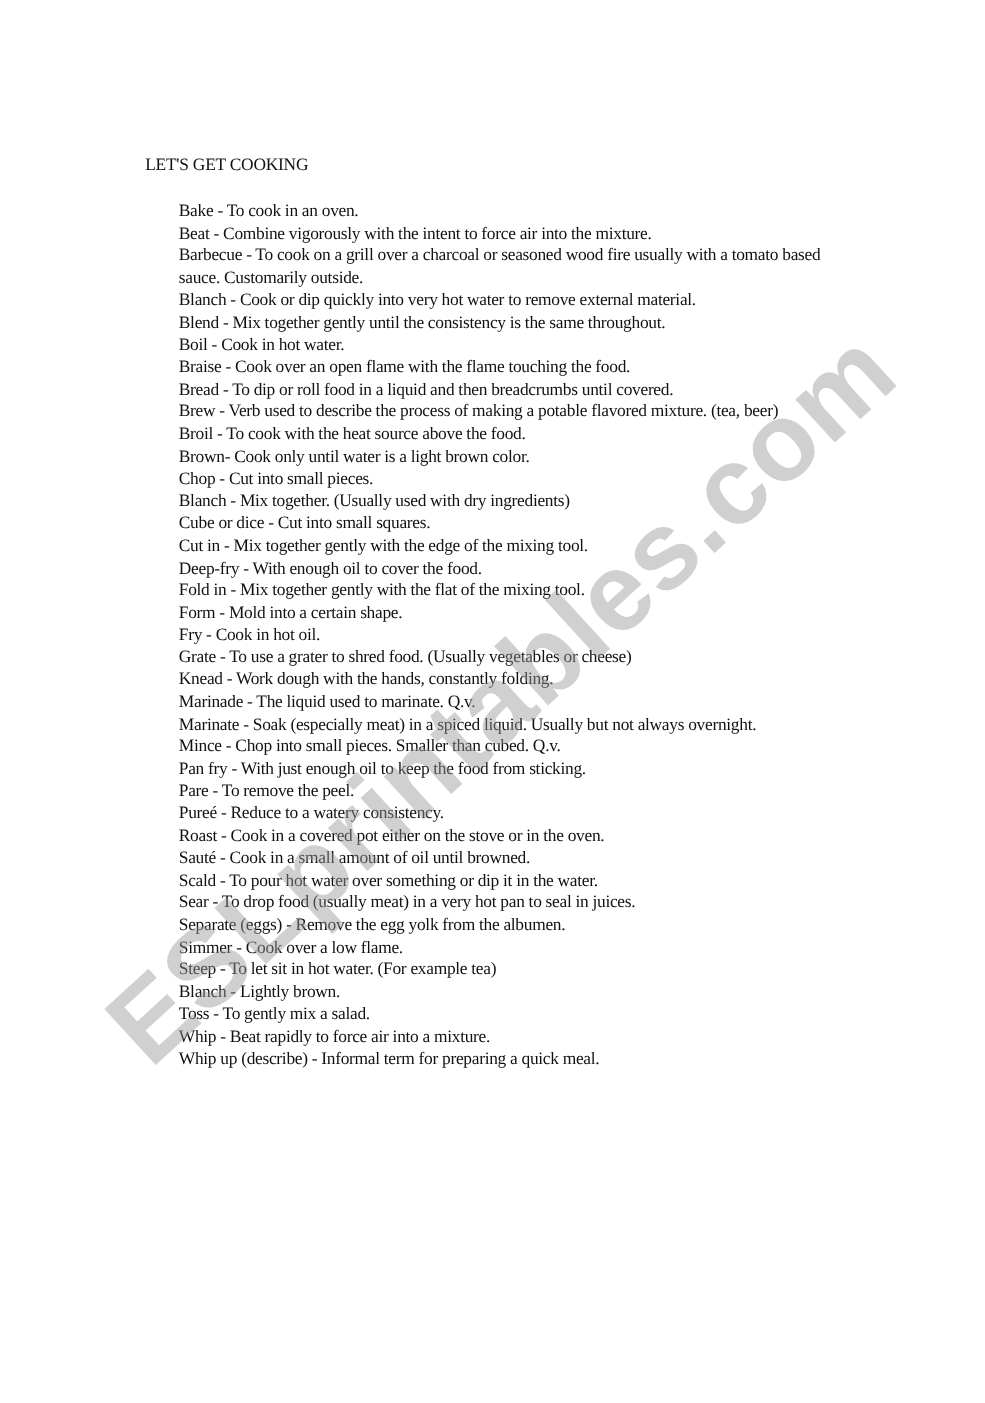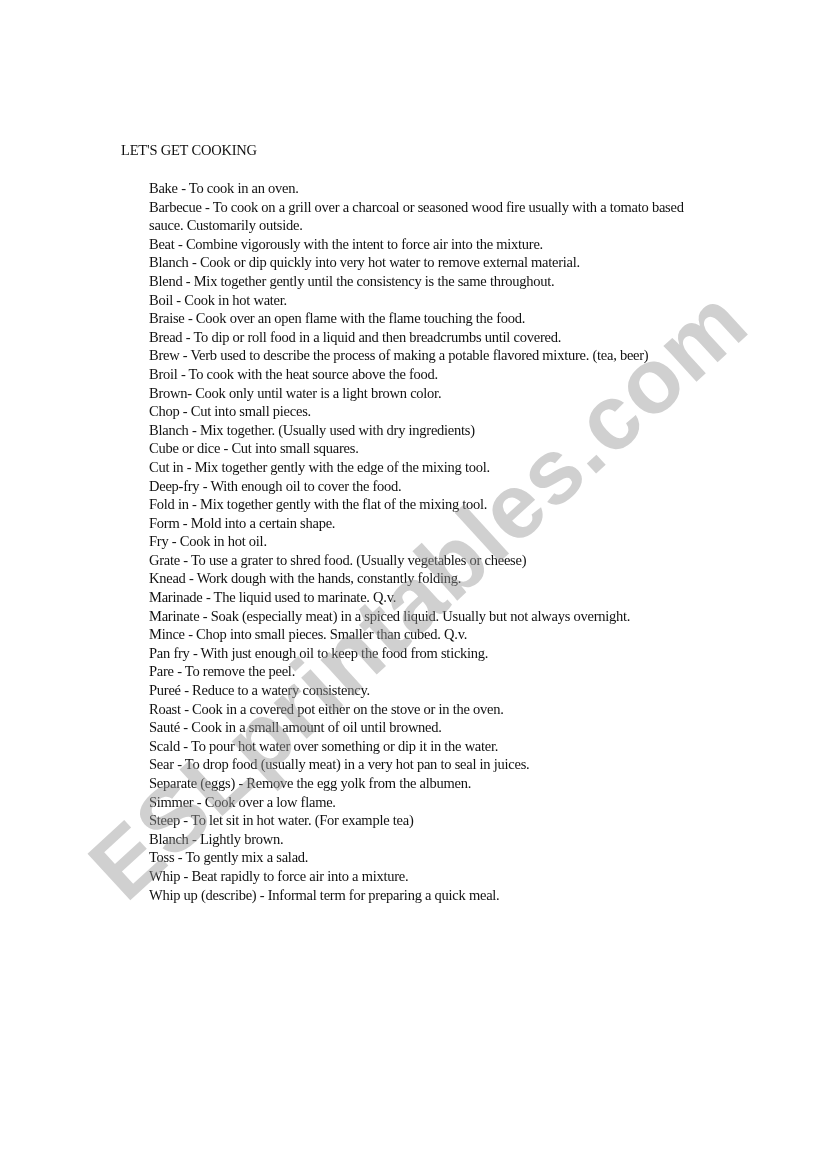--- a/index.html
+++ b/index.html
@@ -1,18 +1,18 @@
 <!DOCTYPE html>
 <html><head>
   <meta charset="utf-8">
   <style>
     html, body { margin: 0; padding: 0; background: #ffffff; }
     body { width: 821px; height: 1169px; position: relative; overflow: hidden; }
     .page {
-      position: absolute; left: 0; top: 16px; width: 821px; height: 1113px;
+      position: absolute; left: 0; top: 4px; width: 821px; height: 1113px;
       background: #ffffff;
       font-family: "Liberation Serif", "DejaVu Serif", serif;
       color: #111111;
       text-decoration: underline;
     }
     .title {
       position: absolute; left: 121px; top: 126px;
       font-size: 14.5px; letter-spacing: -0.2px;
     }
     .glossary {
@@ -31,22 +31,22 @@
     }
   </style>
 </head>
 <body>
 
 <div class="page">
   <div class="title">LET'S GET COOKING</div>
 
   <ul class="glossary">
     <li>Bake - To cook in an oven.</li>
+    <li>Beat - Combine vigorously with the intent to force air into the mixture.</li>
     <li>Barbecue - To cook on a grill over a charcoal or seasoned wood fire usually with a tomato based sauce. Customarily outside.</li>
-    <li>Beat - Combine vigorously with the intent to force air into the mixture.</li>
     <li>Blanch - Cook or dip quickly into very hot water to remove external material.</li>
     <li>Blend - Mix together gently until the consistency is the same throughout.</li>
     <li>Boil - Cook in hot water.</li>
     <li>Braise - Cook over an open flame with the flame touching the food.</li>
     <li>Bread - To dip or roll food in a liquid and then breadcrumbs until covered.</li>
     <li>Brew - Verb used to describe the process of making a potable flavored mixture. (tea, beer)</li>
     <li>Broil - To cook with the heat source above the food.</li>
     <li>Brown- Cook only until water is a light brown color.</li>
     <li>Chop - Cut into small pieces.</li>
     <li>Blanch - Mix together. (Usually used with dry ingredients)</li>

